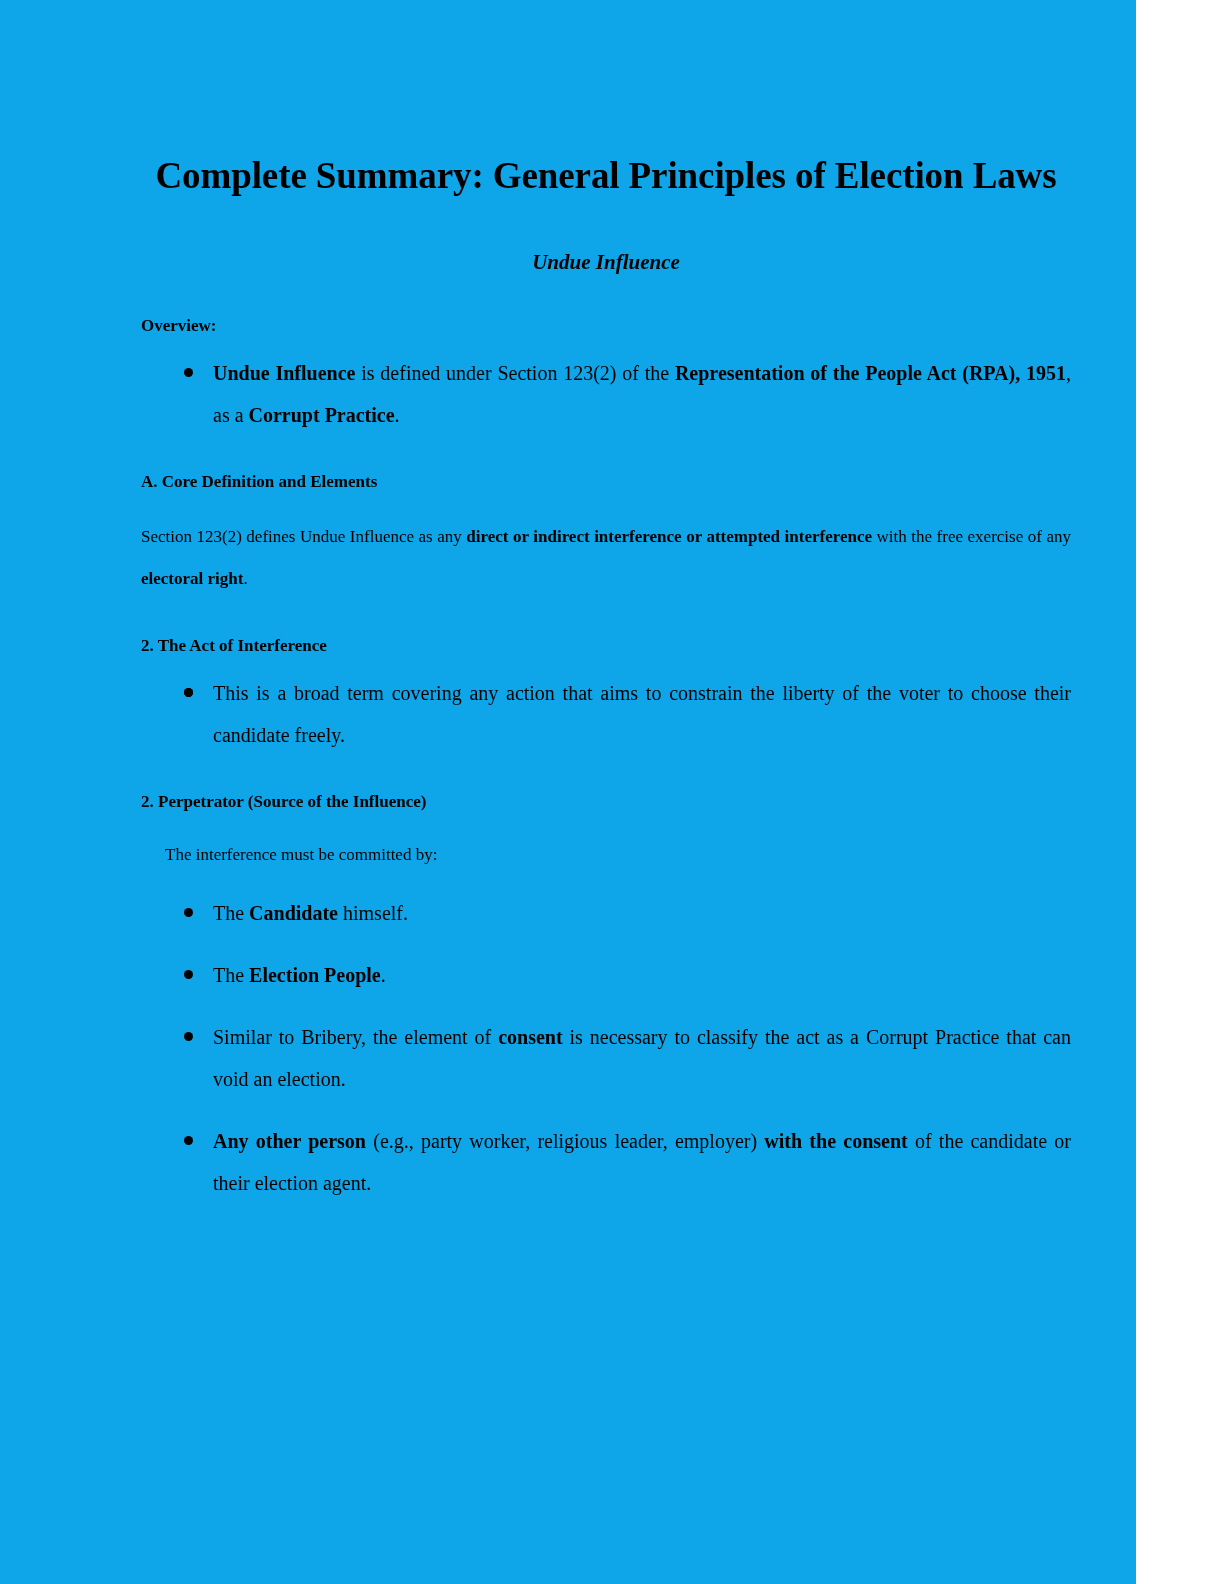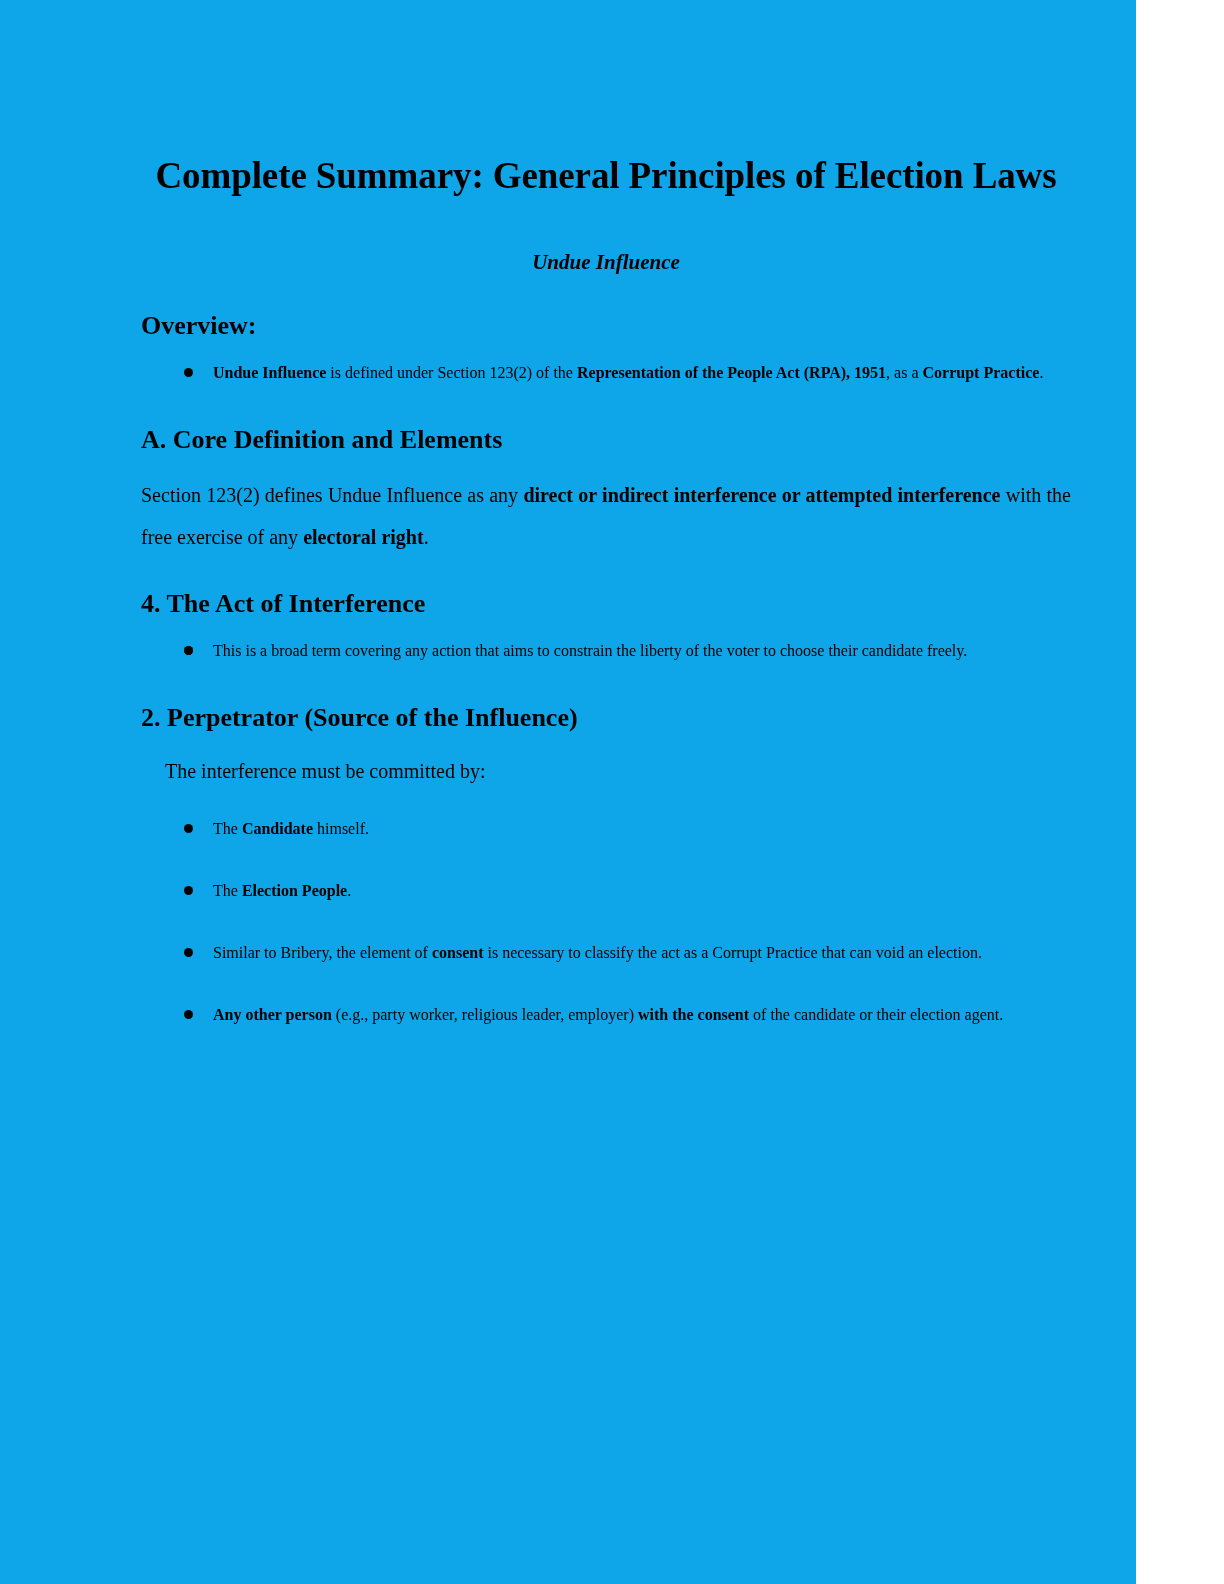--- a/index.html
+++ b/index.html
@@ -35,32 +35,32 @@
   .doc-subtitle {
     font-size: 21px;
     font-weight: bold;
     font-style: italic;
     text-align: center;
     margin: 0;
     padding-top: 34px;
     line-height: 28px;
   }
   .heading {
-    font-size: 26px;
+    font-size: 17px;
     font-weight: bold;
     text-align: left;
     margin: 0;
     line-height: 28px;
   }
   .h-overview { padding-top: 36px; }
   .h-section  { padding-top: 32px; }
   .h-sub      { padding-top: 32px; }
 
   p.body {
-    font-size: 20px;
+    font-size: 17px;
     line-height: 42px;
     text-align: justify;
     margin: 0;
     padding-top: 20px;
     hyphens: none;
   }
   p.body-tight {
     padding-top: 18px;
     margin-left: 24px;
   }
@@ -70,21 +70,21 @@
     margin: 0;
     padding: 0;
     padding-top: 12px;
   }
   ul.blist.spaced {
     padding-top: 16px;
   }
   ul.blist > li {
     position: relative;
     padding-left: 72px;
-    font-size: 16px;
+    font-size: 20px;
     line-height: 42px;
     text-align: justify;
     margin: 0;
     hyphens: none;
   }
   ul.blist.spaced > li {
     margin-bottom: 20px;
   }
   ul.blist.spaced > li:last-child {
     margin-bottom: 0;
@@ -123,21 +123,21 @@
     <div class="heading h-overview">Overview:</div>
 
     <ul class="blist">
         <li><span class="bullet-dot"></span><span><b>Undue Influence</b><span> is defined under Section 123(2) of the </span><b>Representation of the People Act (RPA), 1951</b><span>, as a </span><b>Corrupt Practice</b><span>.</span></span></li>
       </ul>
 
     <div class="heading h-section">A. Core Definition and Elements</div>
 
     <p class="body"><span>Section 123(2) defines Undue Influence as any </span><b>direct or indirect interference or attempted interference</b><span> with the free exercise of any </span><b>electoral right</b><span>.</span></p>
 
-    <div class="heading h-sub">4. The Act of Interference</div>
+    <div class="heading h-sub">2. The Act of Interference</div>
 
     <ul class="blist">
         <li><span class="bullet-dot"></span></li>
         <li><span class="bullet-dot"></span><span><span>This is a broad term covering any action that aims to constrain the liberty of the voter to choose their candidate freely.</span></span></li>
       </ul>
 
     <div class="heading h-sub">2. Perpetrator (Source of the Influence)</div>
 
     <p class="body body-tight"><span>The interference must be committed by:</span></p>
 

